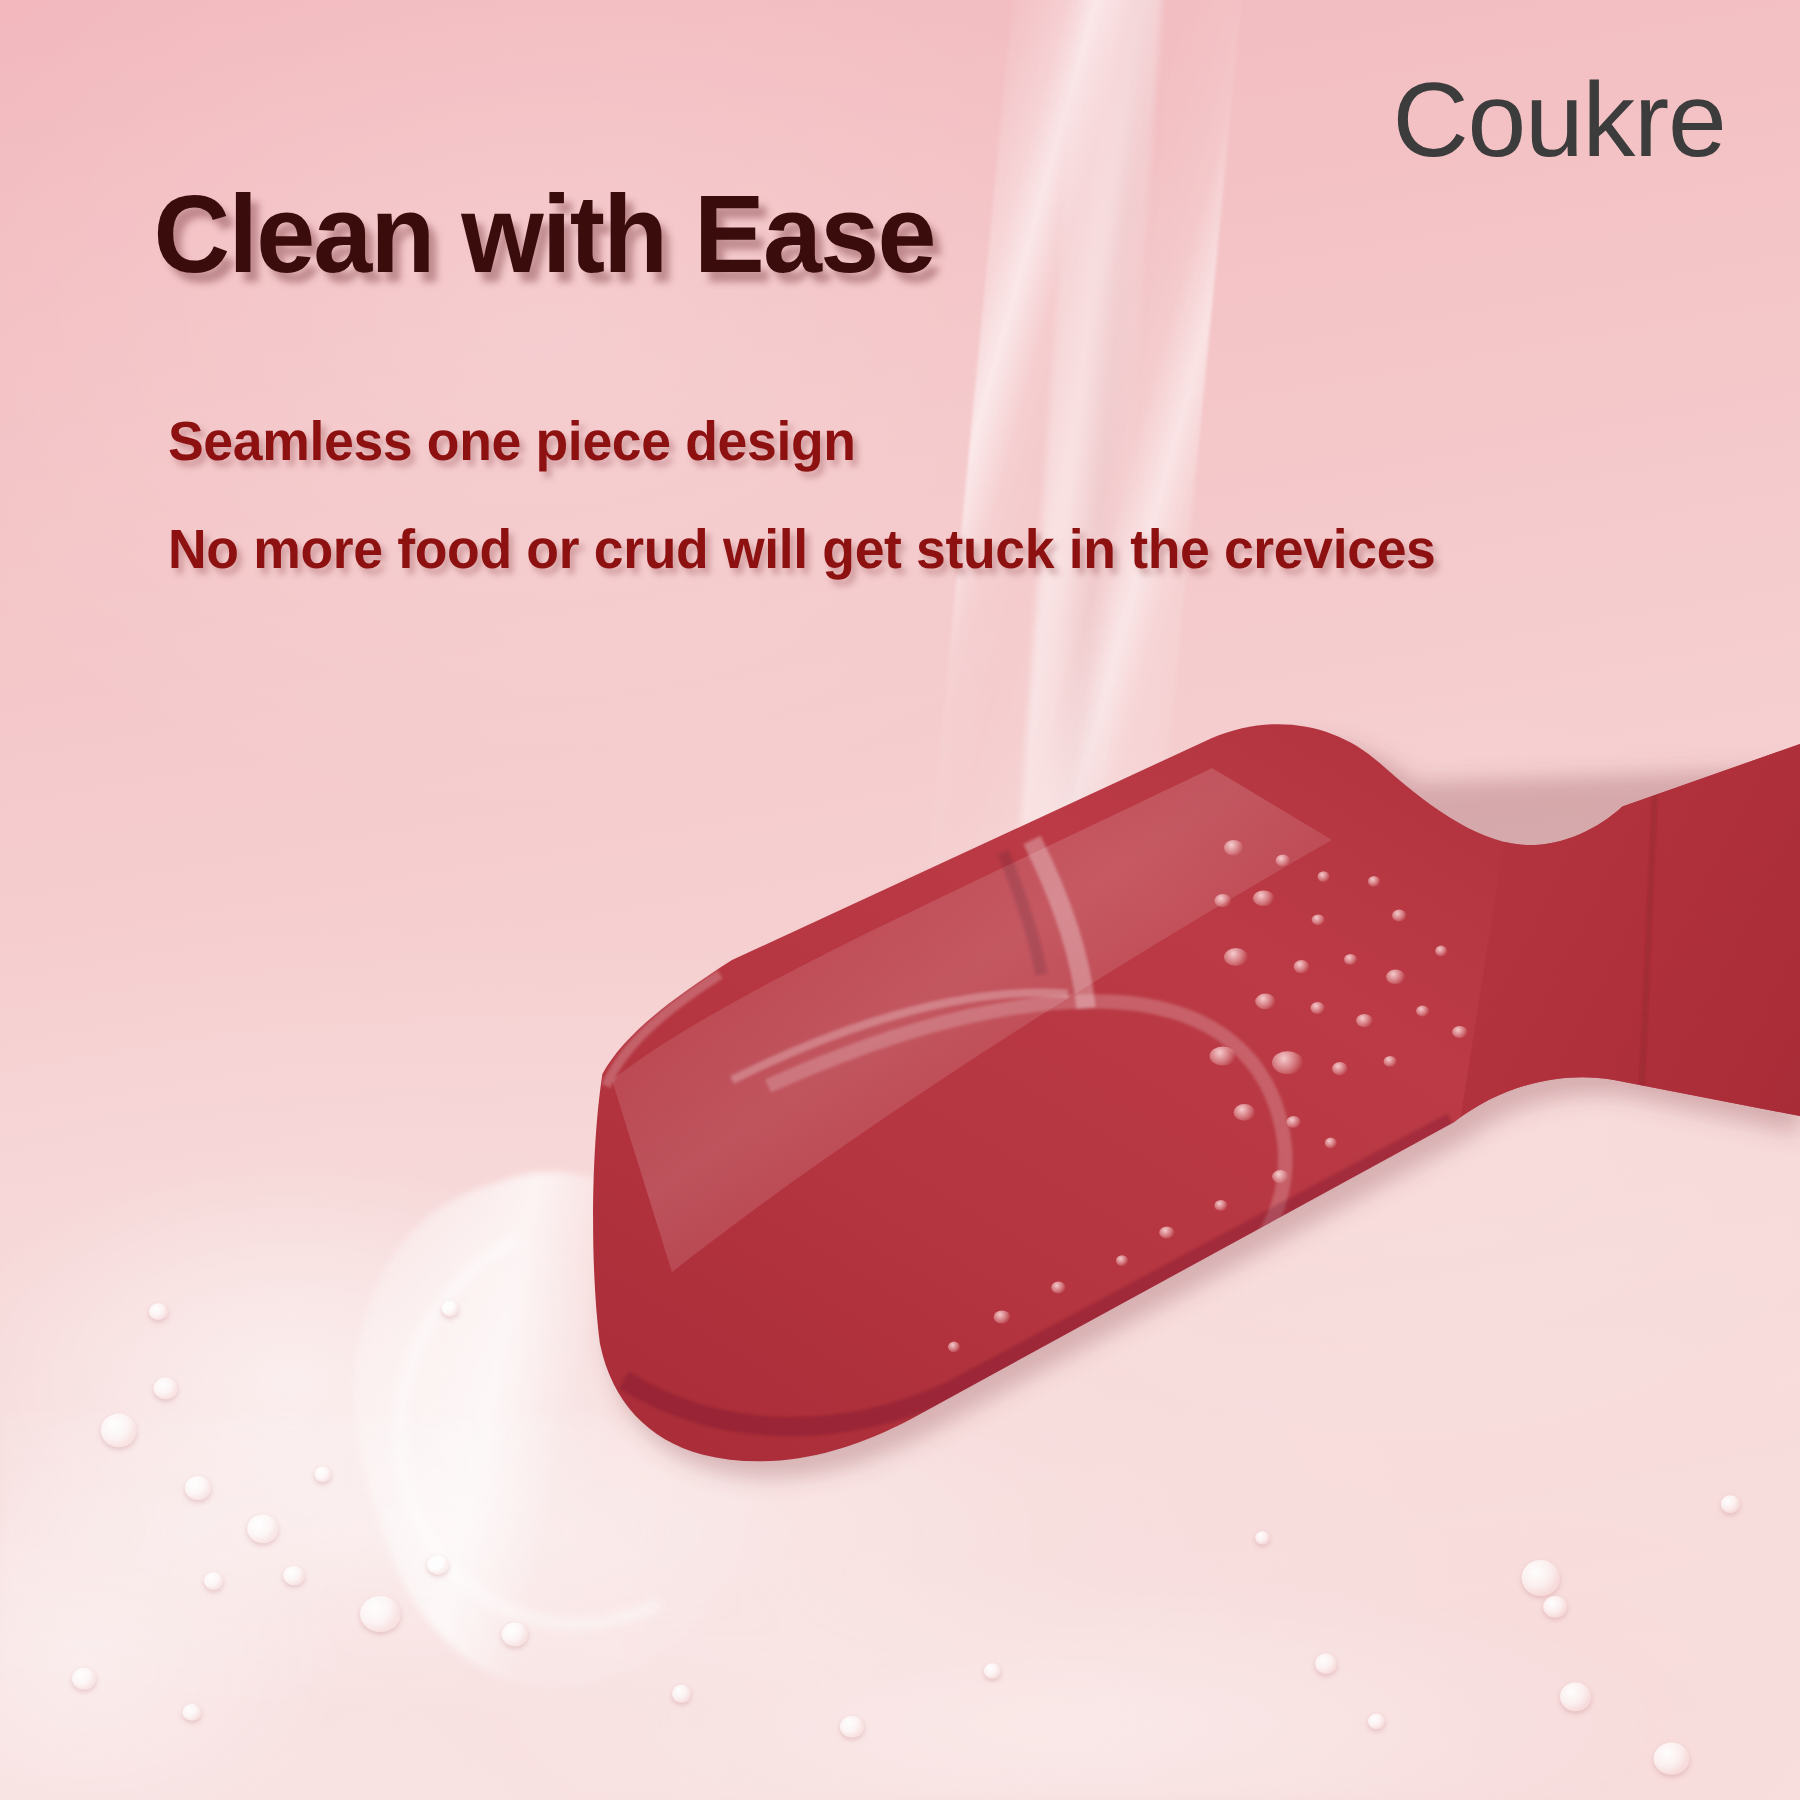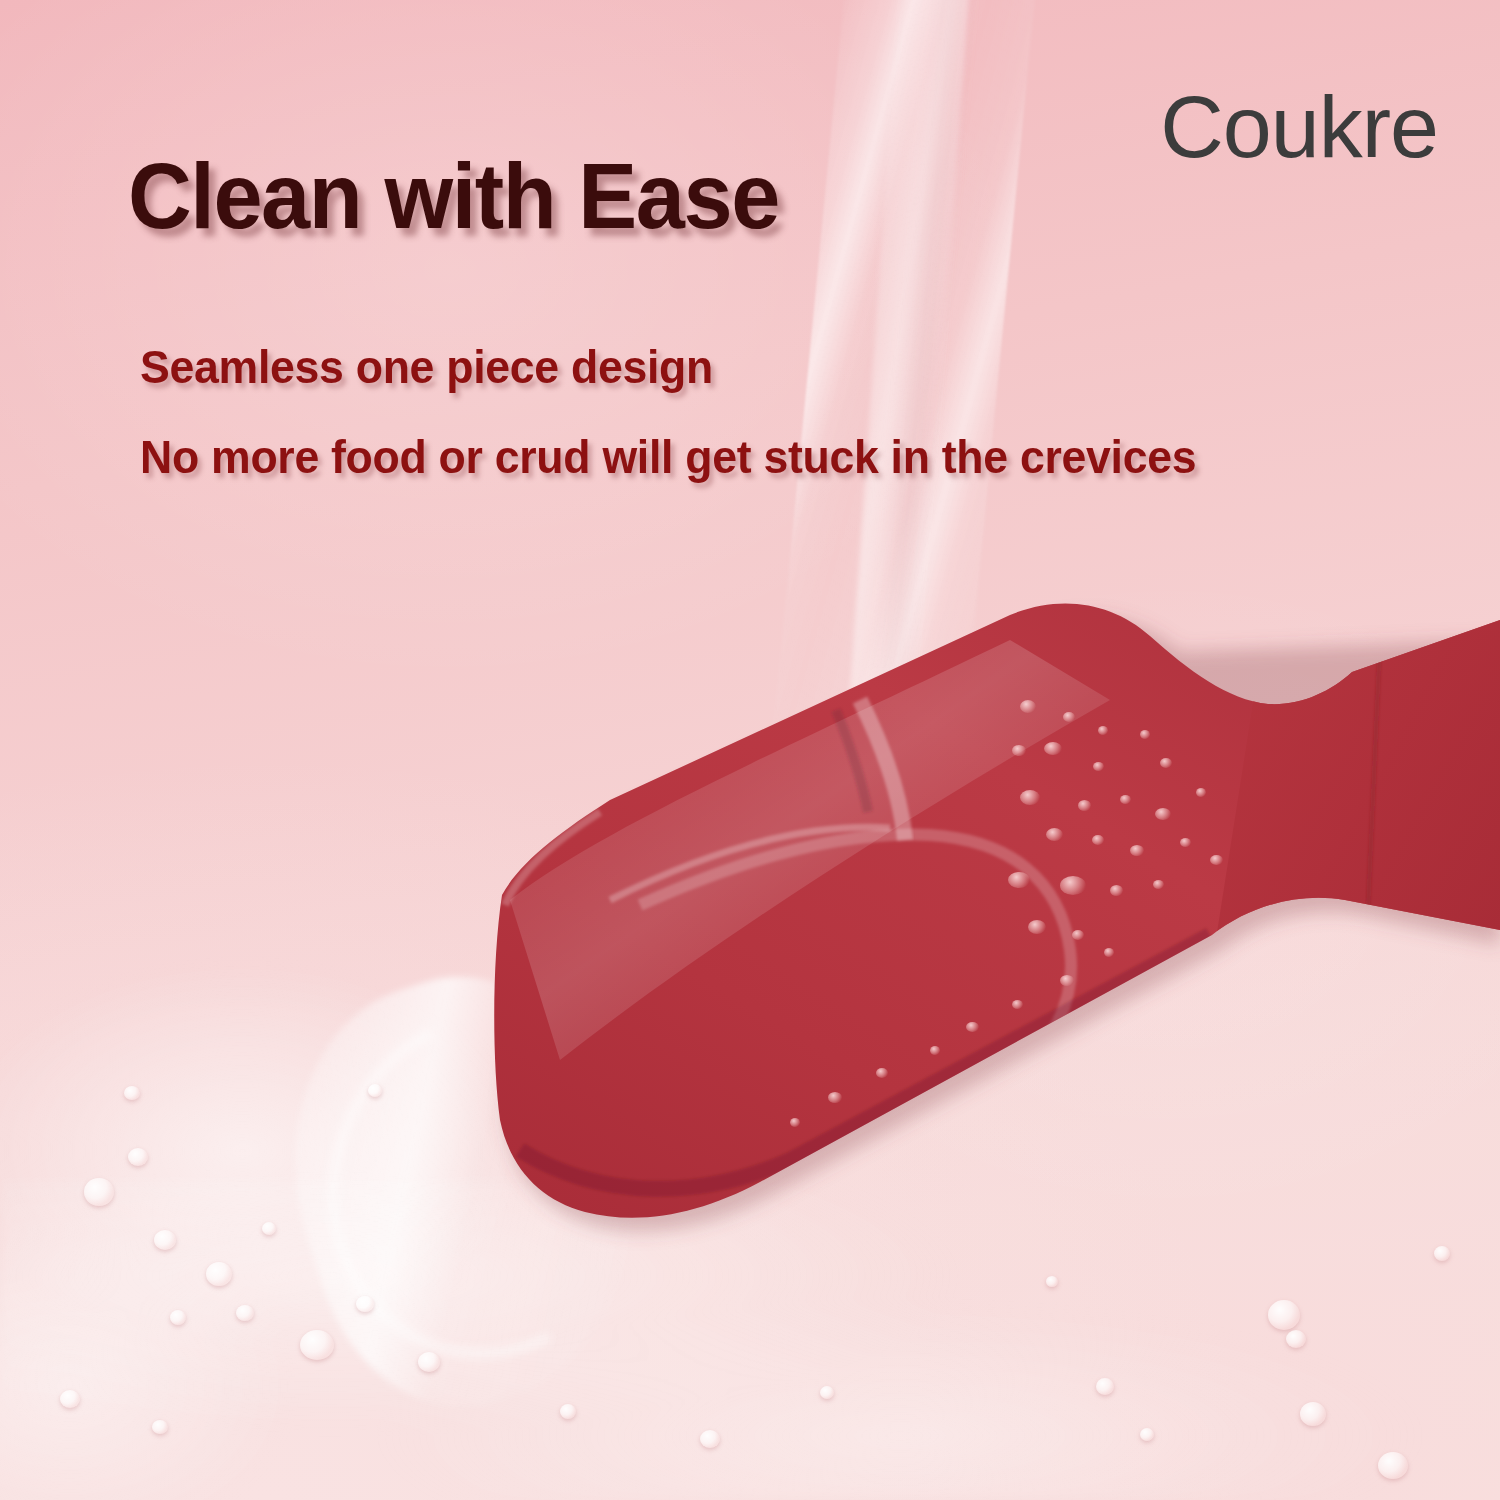--- a/index.html
+++ b/index.html
@@ -150,21 +150,20 @@
   .brand {
     position: absolute;
     right: 62px;
     top: 56px;
     font-size: 88px;
     line-height: 1;
     font-weight: 400;
     color: #3c3c3c;
     letter-spacing: -1px;
     white-space: nowrap;
-    margin-top: 27px;
   }
   .headline {
     position: absolute;
     left: 128px;
     top: 150px;
     font-size: 92px;
     line-height: 1;
     font-weight: 700;
     color: #3b0c0c;
     letter-spacing: -1.5px;

